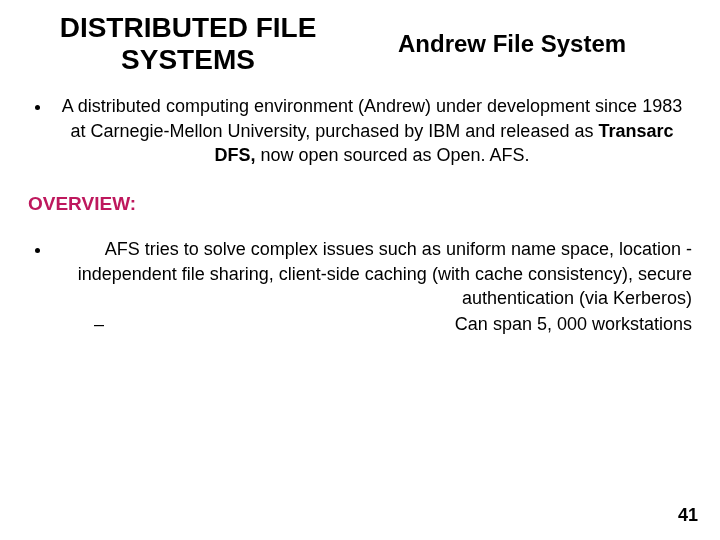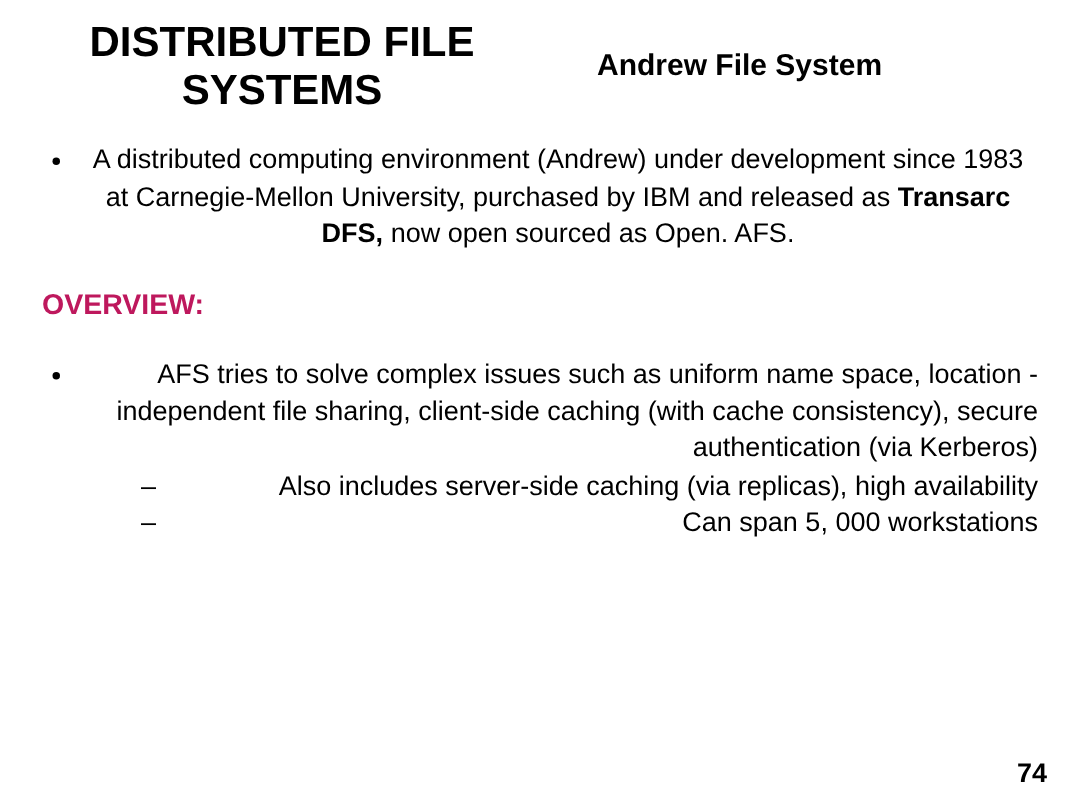--- a/index.html
+++ b/index.html
@@ -20,21 +20,21 @@
     }
     .title-left {
       font-weight: 700;
       font-size: 28px;
       line-height: 1.15;
       text-align: center;
       width: 320px;
     }
     .title-right {
       font-weight: 700;
-      font-size: 20px;
+      font-size: 24px;
       text-align: left;
       flex: 1;
       padding-left: 10px;
     }
     ul.top-bullets {
       list-style: disc;
       margin: 0 0 26px 0;
       padding-left: 24px;
       text-align: center;
     }
@@ -102,19 +102,18 @@
     <span>A distributed computing environment (Andrew) under development since 1983 at Carnegie-Mellon University, purchased by IBM and released as </span><span class="bold-run">Transarc DFS,</span><span> now open sourced as Open. AFS.</span>
   </li>
 </ul>
 
 <div class="overview-label">OVERVIEW:</div>
 
 <ul class="second-bullets">
   <li>
     <span>AFS tries to solve complex issues such as uniform name space, location -independent file sharing, client-side caching (with cache consistency), secure authentication (via Kerberos)</span>
     <ul class="sub-dashes">
-      <li>Also includes server-side caching (via replicas), high availability</li>
       <li>Can span 5, 000 workstations</li>
     </ul>
   </li>
 </ul>
 
-<div class="page-number">74</div>
+<div class="page-number">41</div>
 
 </body></html>

